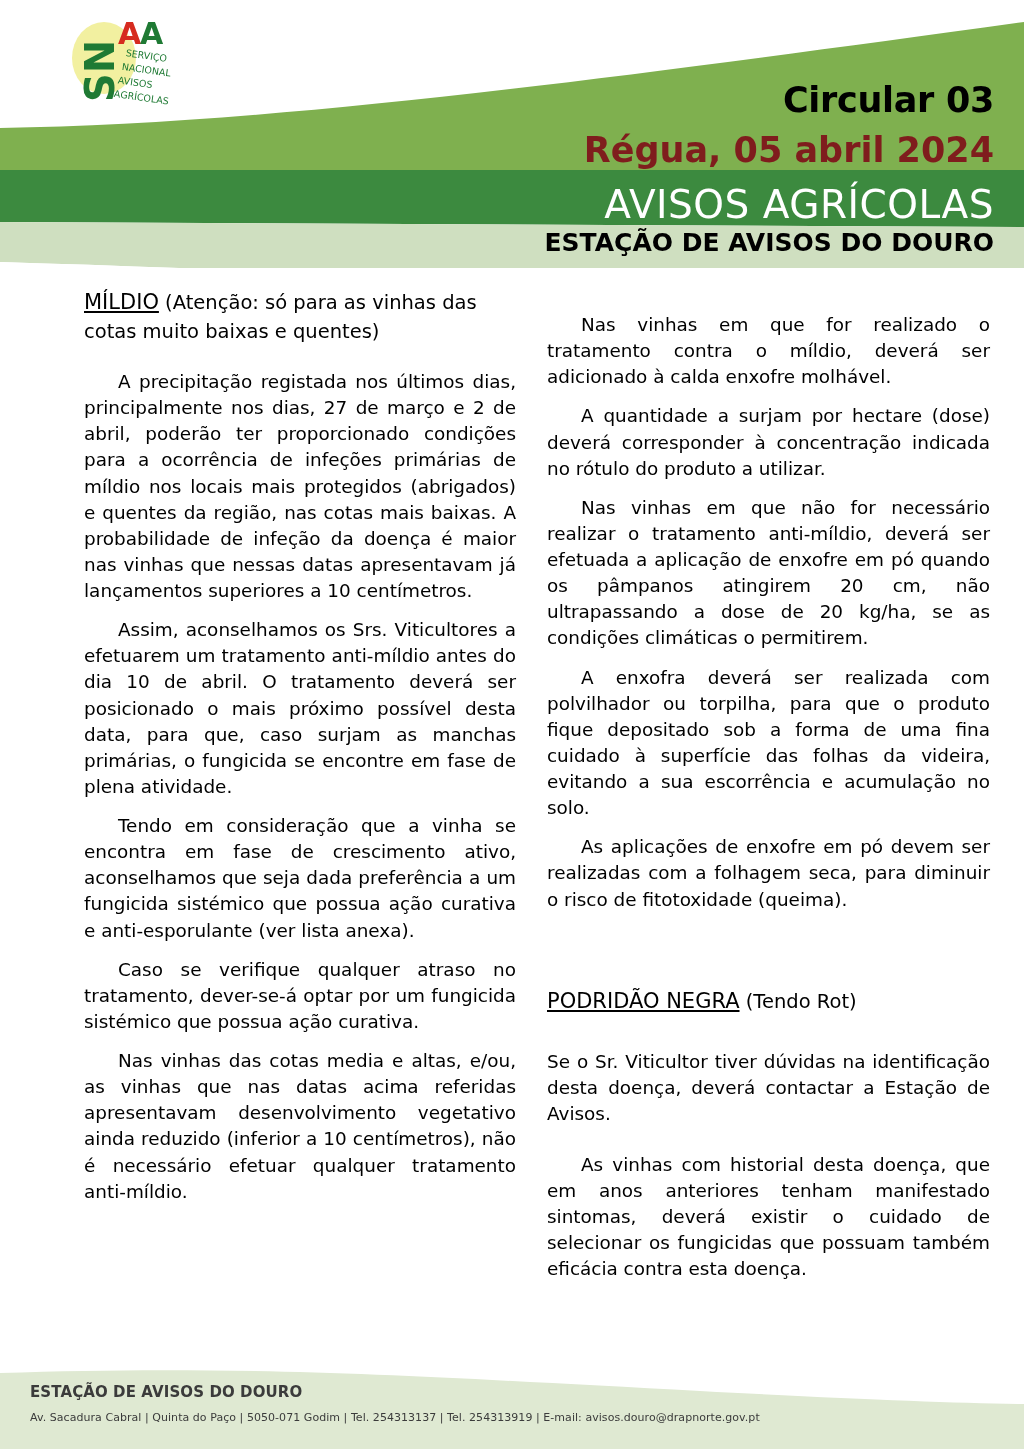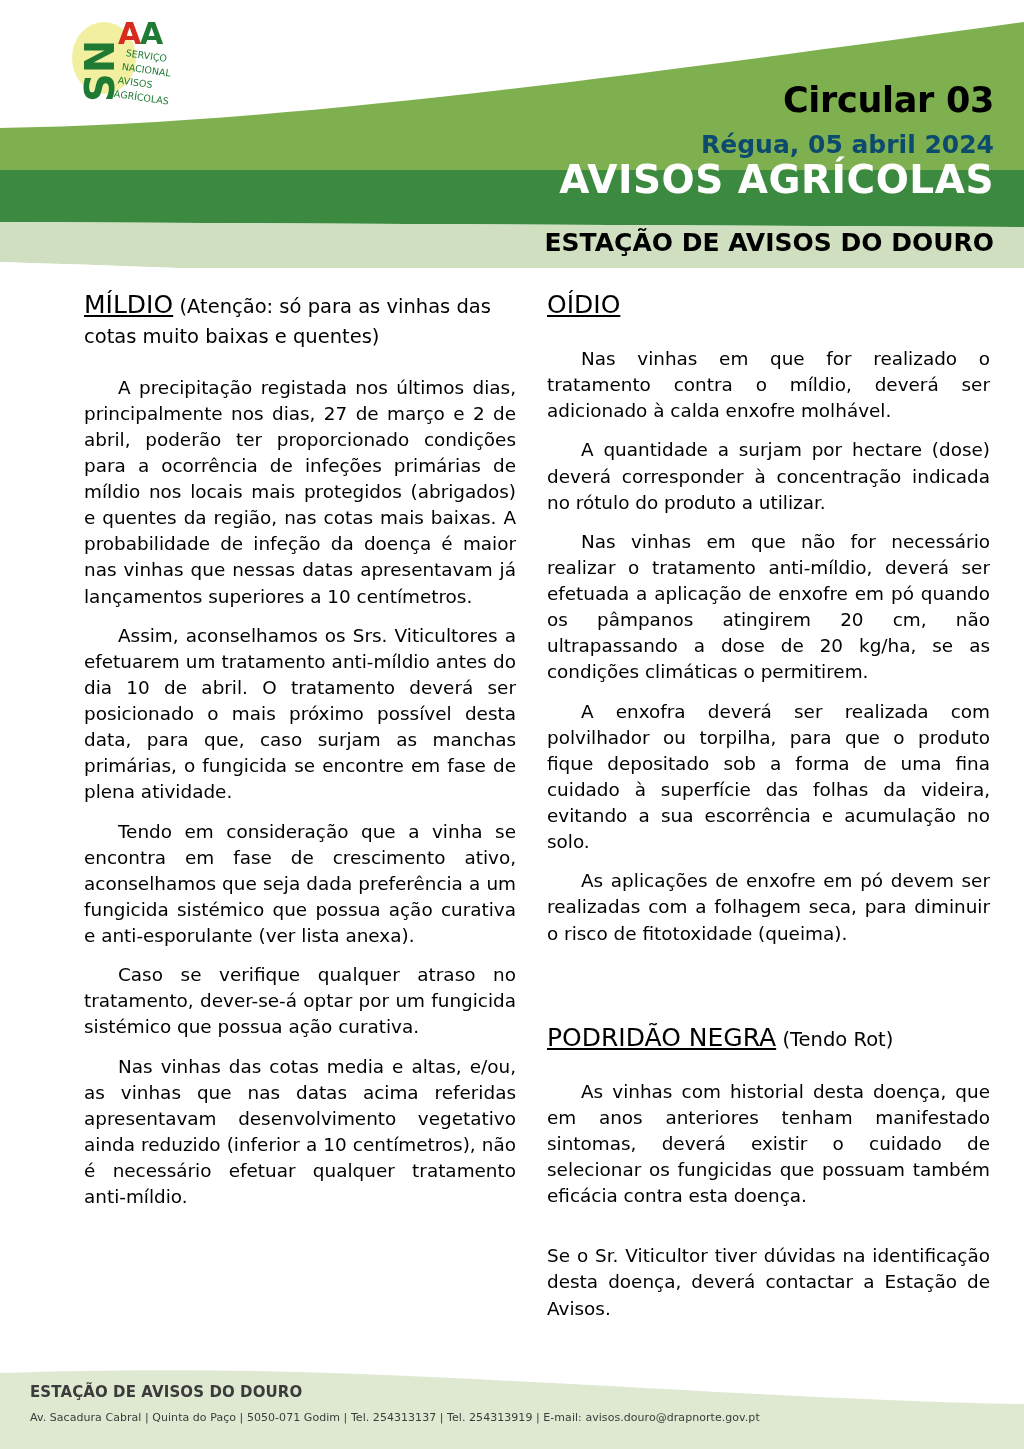--- a/index.html
+++ b/index.html
@@ -50,31 +50,31 @@
     font-weight: bold;
     letter-spacing: -0.3px;
     color: #000000;
     text-align: left;
     font-family: "DejaVu Sans", "Liberation Sans", sans-serif;
   }
   .circular-sub {
     position: absolute;
     right: 30px;
     top: 130px;
-    font-size: 25px;
-    font-weight: bold;
-    color: #0c4a6e;
+    font-size: 35px;
+    font-weight: bold;
+    color: #7f1d1d;
     text-align: center;
   }
   .banner-main {
     position: absolute;
     right: 30px;
-    top: 157px;
+    top: 182px;
     font-size: 39px;
-    font-weight: bold;
+    font-weight: normal;
     color: #ffffff;
     letter-spacing: 0.5px;
     text-align: right;
   }
   .banner-sub {
     position: absolute;
     right: 30px;
     top: 228px;
     font-size: 25px;
     font-weight: bold;
@@ -98,21 +98,21 @@
   .col-left  { left: 84px;  width: 432px; }
   .col-right { left: 547px; width: 443px; }
 
   h2.section-heading {
     margin: 0 0 6px 0;
     font-size: 21px;
     font-weight: normal;
     line-height: 1.36;
   }
   h2.section-heading .key {
-    font-size: 25px;
+    font-size: 21px;
     text-decoration: underline;
     text-underline-offset: 2px;
   }
   h2.section-heading .qual {
     font-size: 19.5px;
   }
   h2.spacer-top { margin-top: 74px; }
 
   p.para {
     margin: 0 0 13px 0;
@@ -199,34 +199,31 @@
       <span class="key">MÍLDIO</span><span class="qual"> (Atenção: só para as vinhas das cotas muito baixas e quentes)</span>
     </h2>
     <p class="para first-para">A precipitação registada nos últimos dias, principalmente nos dias, 27 de março e 2 de abril, poderão ter proporcionado condições para a ocorrência de infeções primárias de míldio nos locais mais protegidos (abrigados) e quentes da região, nas cotas mais baixas. A probabilidade de infeção da doença é maior nas vinhas que nessas datas apresentavam já lançamentos superiores a 10 centímetros.</p>
     <p class="para">Assim, aconselhamos os Srs. Viticultores a efetuarem um tratamento anti-míldio antes do dia 10 de abril. O tratamento deverá ser posicionado o mais próximo possível desta data, para que, caso surjam as manchas primárias, o fungicida se encontre em fase de plena atividade.</p>
     <p class="para">Tendo em consideração que a vinha se encontra em fase de crescimento ativo, aconselhamos que seja dada preferência a um fungicida sistémico que possua ação curativa e anti-esporulante (ver lista anexa).</p>
     <p class="para">Caso se verifique qualquer atraso no tratamento, dever-se-á optar por um fungicida sistémico que possua ação curativa.</p>
     <p class="para">Nas vinhas das cotas media e altas, e/ou, as vinhas que nas datas acima referidas apresentavam desenvolvimento vegetativo ainda reduzido (inferior a 10 centímetros), não é necessário efetuar qualquer tratamento anti-míldio.</p>
   </div>
 
   <div class="col col-right">
-    <h2 class="section-heading">
-      <span class="key">OÍDIO</span><span class="qual"></span>
-    </h2>
     <p class="para first-para">Nas vinhas em que for realizado o tratamento contra o míldio, deverá ser adicionado à calda enxofre molhável.</p>
     <p class="para">A quantidade a surjam por hectare (dose) deverá corresponder à concentração indicada no rótulo do produto a utilizar.</p>
     <p class="para">Nas vinhas em que não for necessário realizar o tratamento anti-míldio, deverá ser efetuada a aplicação de enxofre em pó quando os pâmpanos atingirem 20 cm, não ultrapassando a dose de 20 kg/ha, se as condições climáticas o permitirem.</p>
     <p class="para">A enxofra deverá ser realizada com polvilhador ou torpilha, para que o produto fique depositado sob a forma de uma fina cuidado à superfície das folhas da videira, evitando a sua escorrência e acumulação no solo.</p>
     <p class="para">As aplicações de enxofre em pó devem ser realizadas com a folhagem seca, para diminuir o risco de fitotoxidade (queima).</p>
 
     <h2 class="section-heading spacer-top">
       <span class="key">PODRIDÃO NEGRA</span><span class="qual"> (Tendo Rot)</span>
     </h2>
+    <p class="para no-indent" style="margin-top:34px;">Se o Sr. Viticultor tiver dúvidas na identificação desta doença, deverá contactar a Estação de Avisos.</p>
     <p class="para first-para">As vinhas com historial desta doença, que em anos anteriores tenham manifestado sintomas, deverá existir o cuidado de selecionar os fungicidas que possuam também eficácia contra esta doença.</p>
-    <p class="para no-indent" style="margin-top:34px;">Se o Sr. Viticultor tiver dúvidas na identificação desta doença, deverá contactar a Estação de Avisos.</p>
   </div>
 </div>
 
 <div class="footer">
   <svg class="footer-svg" viewBox="0 0 1024 86" preserveAspectRatio="none">
     <path d="M0,10 C240,2 400,12 700,28 C850,36 950,40 1024,41 L1024,86 L0,86 Z" fill="#dfe9d2"></path>
   </svg>
   <div class="footer-line1">ESTAÇÃO DE AVISOS DO DOURO</div>
   <div class="footer-line2">Av. Sacadura Cabral | Quinta do Paço | 5050-071 Godim | Tel. 254313137 | Tel. 254313919 | E-mail: avisos.douro@drapnorte.gov.pt</div>
 </div>

